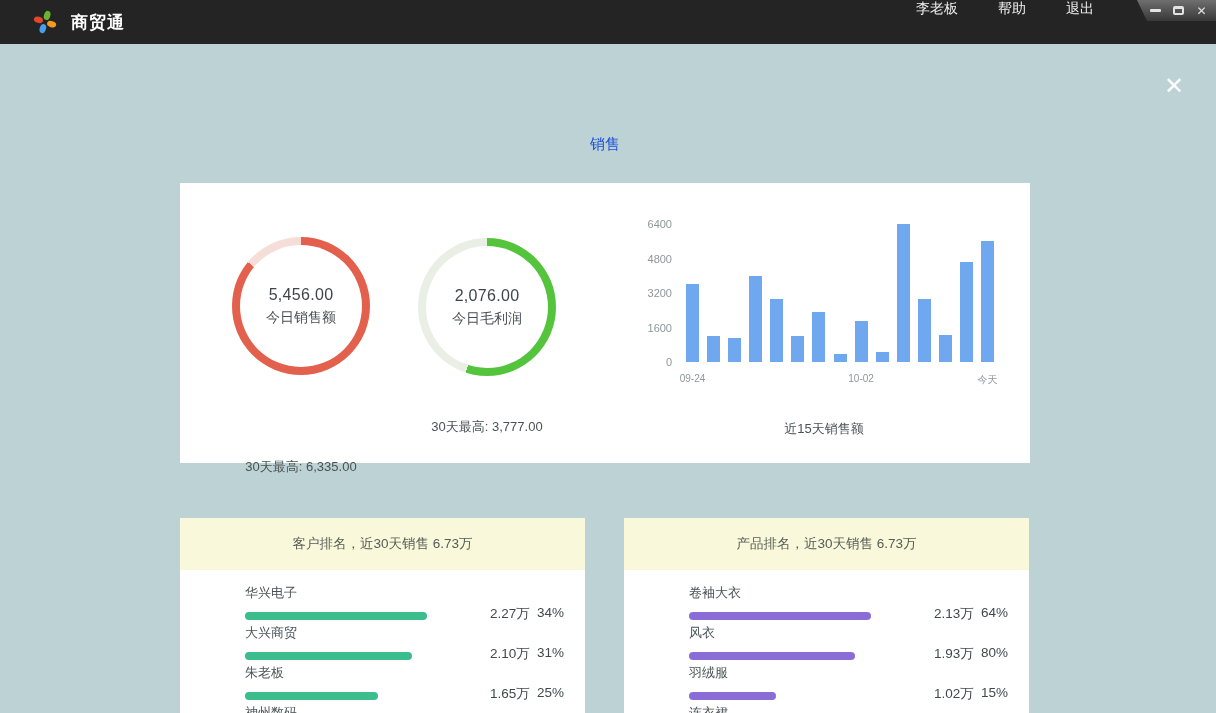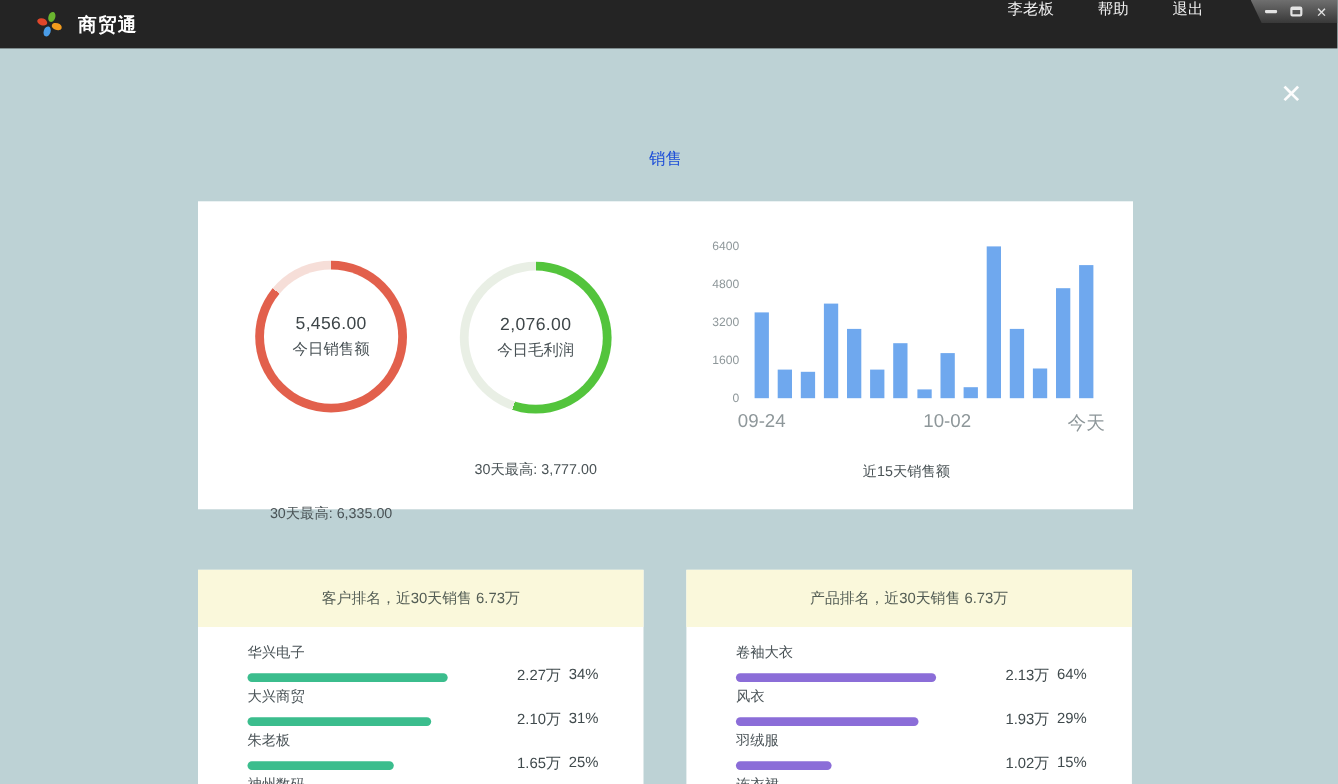--- a/index.html
+++ b/index.html
@@ -75,38 +75,38 @@
   .y-axis { position:absolute; left:430px; top:41px; width:62px; height:138px; }
   .y-tick {
     position:absolute; right:0; width:62px; height:16px; line-height:16px;
     text-align:right; font-size:11px; color:#8e979a;
   }
   .chart-plot { position:absolute; left:506px; top:41px; width:308px; height:138px; }
   .chart-bar { position:absolute; bottom:0; width:13px; background:#6fa8ee; }
   .x-axis { position:absolute; left:506px; top:190px; width:308px; height:16px; }
   .x-tick {
     position:absolute; top:0; transform:translateX(-50%); white-space:nowrap;
-    font-size:17px; color:#8e979a;
+    font-size:10px; color:#8e979a;
   }
   .chart-caption {
     position:absolute; left:490px; top:237px; width:308px; text-align:center;
     font-size:13px; color:#4a5356;
   }
 
   
   .rank-panel { position:absolute; top:518px; width:405px; height:262px; background:#ffffff; }
   .rank-panel-0 { left:180px; }
   .rank-panel-1 { left:624px; }
   .rank-header {
     height:52px; background:#faf8db;
     display:flex; align-items:center; justify-content:center;
     font-size:13.5px; color:#535d55;
   }
   .rank-body { padding:12px 45px 0 45px; }
-  .rank-row { position:relative; height:40px; }
+  .rank-row { position:relative; height:40px;margin-left:20px; }
   .rank-name { font-size:13px; color:#4b5458; line-height:22px; }
   .rank-bar { position:absolute; left:0; top:30px; height:8px; border-radius:4px; }
   .rank-value { position:absolute; left:245px; top:23px; font-size:13.5px; color:#404a4d; }
   .rank-pct { position:absolute; left:292px; top:23px; font-size:13.5px; color:#404a4d; }
 </style>
 </head>
 <body>
 
 <div class="topbar">
   <div class="logo">
@@ -232,21 +232,21 @@
       <div class="rank-row">
         <div class="rank-name">卷袖大衣</div>
         <div class="rank-bar" style="width: 182px; background: rgb(139, 109, 216);"></div>
         <span class="rank-value">2.13万</span>
         <span class="rank-pct">64%</span>
       </div>
       <div class="rank-row">
         <div class="rank-name">风衣</div>
         <div class="rank-bar" style="width: 165.62px; background: rgb(139, 109, 216);"></div>
         <span class="rank-value">1.93万</span>
-        <span class="rank-pct">29%</span>
+        <span class="rank-pct">80%</span>
       </div>
       <div class="rank-row">
         <div class="rank-name">羽绒服</div>
         <div class="rank-bar" style="width: 87.36px; background: rgb(139, 109, 216);"></div>
         <span class="rank-value">1.02万</span>
         <span class="rank-pct">15%</span>
       </div>
       <div class="rank-row">
         <div class="rank-name">连衣裙</div>
         <div class="rank-bar" style="width: 0px; background: rgb(139, 109, 216);"></div>

